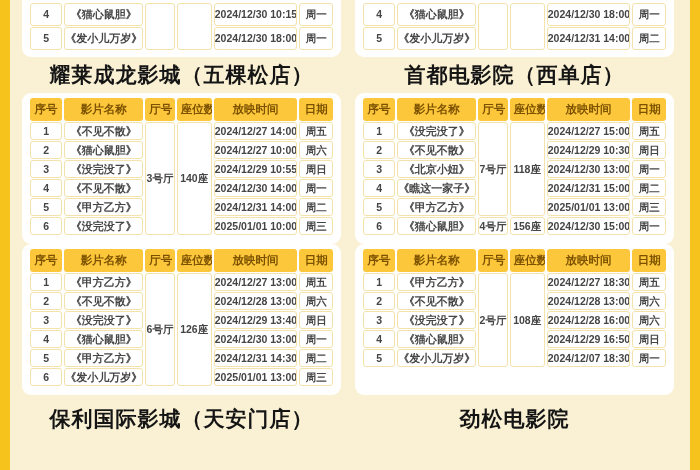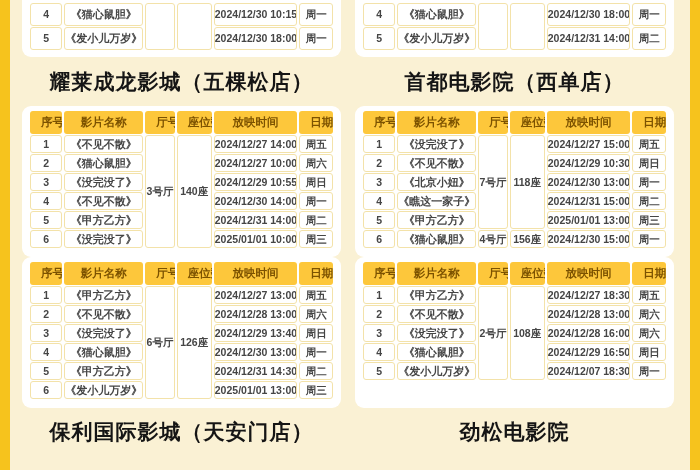--- a/index.html
+++ b/index.html
@@ -16,32 +16,32 @@
     display:flex; flex-direction:column;
   }
   .cols { display:flex; gap:14px; }
   .tbox {
     flex:1; background:var(--box-bg); border-radius:9px;
     padding:4px 6px 8px; box-sizing:border-box;
   }
   .top .tbox {
     height:57px; border-radius:0 0 9px 9px; padding-top:2px; overflow:hidden;
   }
-  .title-row { display:flex; gap:14px; align-items:center; height:49px; flex:0 0 auto; }
+  .title-row { display:flex; gap:14px; align-items:center; height:36px; flex:0 0 auto; }
   .title-row.second { height:48px; }
   .title-row.bottom { height:auto; align-items:flex-start; padding-top:10px; }
   .cinema-title {
     flex:1; text-align:center;
     font-size:21px; font-weight:800; letter-spacing:1px;
     color:var(--title-text); white-space:nowrap;
   }
   table { width:100%; border-collapse:separate; border-spacing:2px 1px; table-layout:fixed; }
   th {
     background:var(--header-cell-bg); color:var(--header-cell-text);
-    font-size:11.5px; font-weight:700; padding:4px 11px; border-radius:3px;
+    font-size:11.5px; font-weight:700; padding:4px 4px; border-radius:3px;
     white-space:nowrap; overflow:hidden;
   }
   td {
     background:var(--box-bg);
     border:1px solid var(--cell-border); border-radius:3px;
     font-size:10.5px; font-weight:700; color:var(--body-text);
     text-align:center; vertical-align:middle;
     padding:1.5px 0; line-height:13px;
     white-space:nowrap; overflow:hidden;
   }

